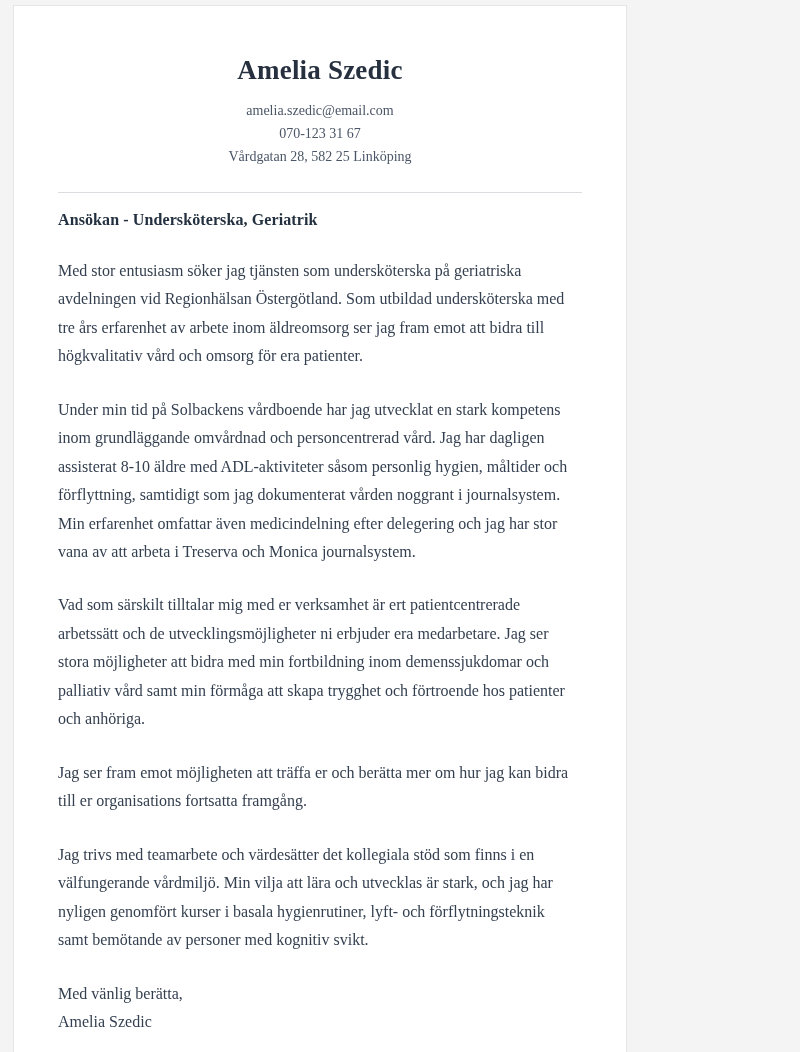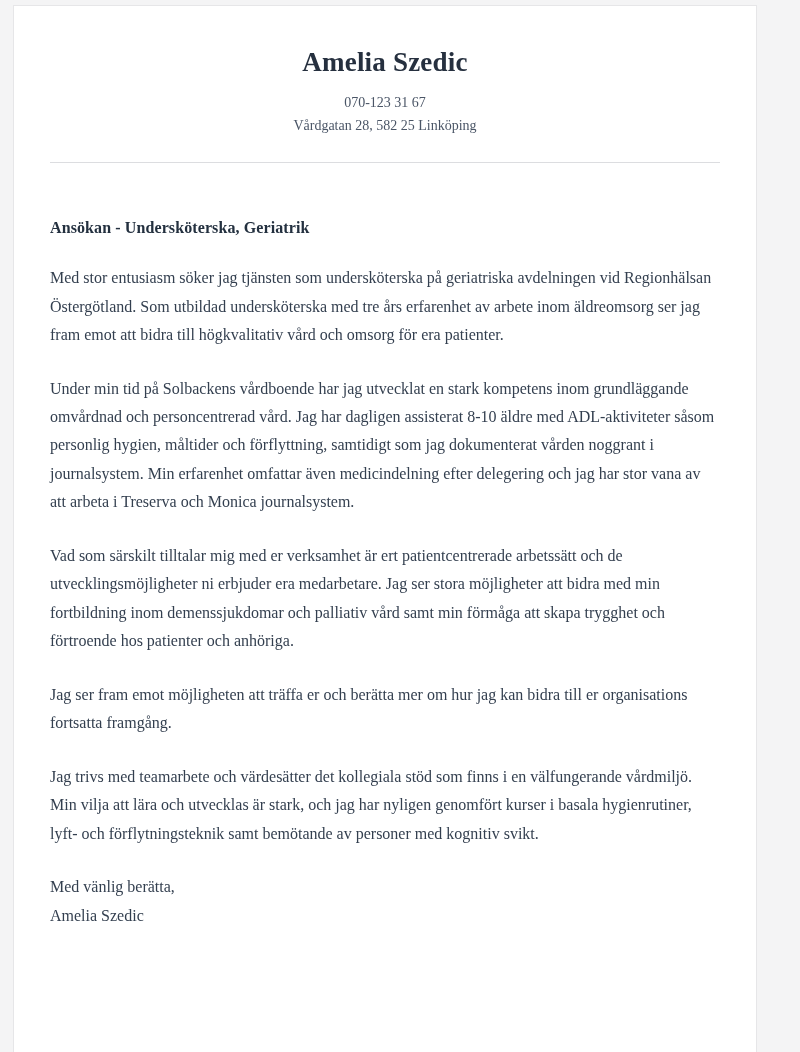--- a/index.html
+++ b/index.html
@@ -11,27 +11,27 @@
     height: 1052px;
     background: #f4f4f5;
     font-family: "Liberation Serif", "DejaVu Serif", serif;
     overflow: hidden;
   }
 
   #page {
     position: absolute;
     left: 13px;
     top: 5px;
-    width: 744px;
+    width: 614px;
     min-height: 1047px;
     background: #ffffff;
     border: 1px solid #e6e6e8;
     border-bottom: none;
     box-sizing: border-box;
-    padding: 0;
+    padding: 8px;
   }
 
   .inner {
     padding: 36px 36px 0 36px;
   }
 
   
   .doc-header {
     text-align: center;
     padding-top: 4px;
@@ -59,21 +59,21 @@
     border-top: 1px solid #dcdde0;
     margin: 24px 0 0 0;
     height: 0;
   }
 
   
   .subject {
     font-size: 16px;
     font-weight: bold;
     color: #23303f;
-    margin: 54px 0 0 0;
+    margin: 16px 0 0 0;
     line-height: 1.4;
     letter-spacing: 0.1px;
   }
 
   .para {
     font-size: 16px;
     color: #333f4f;
     line-height: 1.78;
     margin: 25px 4px 0 0;
     text-align: left;
@@ -88,20 +88,21 @@
   .closing .sig-line { display: block; }
 </style>
 </head>
 <body>
 
 <div id="page">
   <div class="inner">
 
     <div class="doc-header">
       <h1 class="doc-name">Amelia Szedic</h1>
+      <p class="contact-line">amelia.szedic@email.com</p>
       <p class="contact-line">070-123 31 67</p>
       <p class="contact-line">Vårdgatan 28, 582 25 Linköping</p>
     </div>
 
     <hr class="divider">
 
     <h2 class="subject">Ansökan - Undersköterska, Geriatrik</h2>
 
     <p class="para">Med stor entusiasm söker jag tjänsten som undersköterska på geriatriska avdelningen vid Regionhälsan Östergötland. Som utbildad undersköterska med tre års erfarenhet av arbete inom äldreomsorg ser jag fram emot att bidra till högkvalitativ vård och omsorg för era patienter.</p>
 

